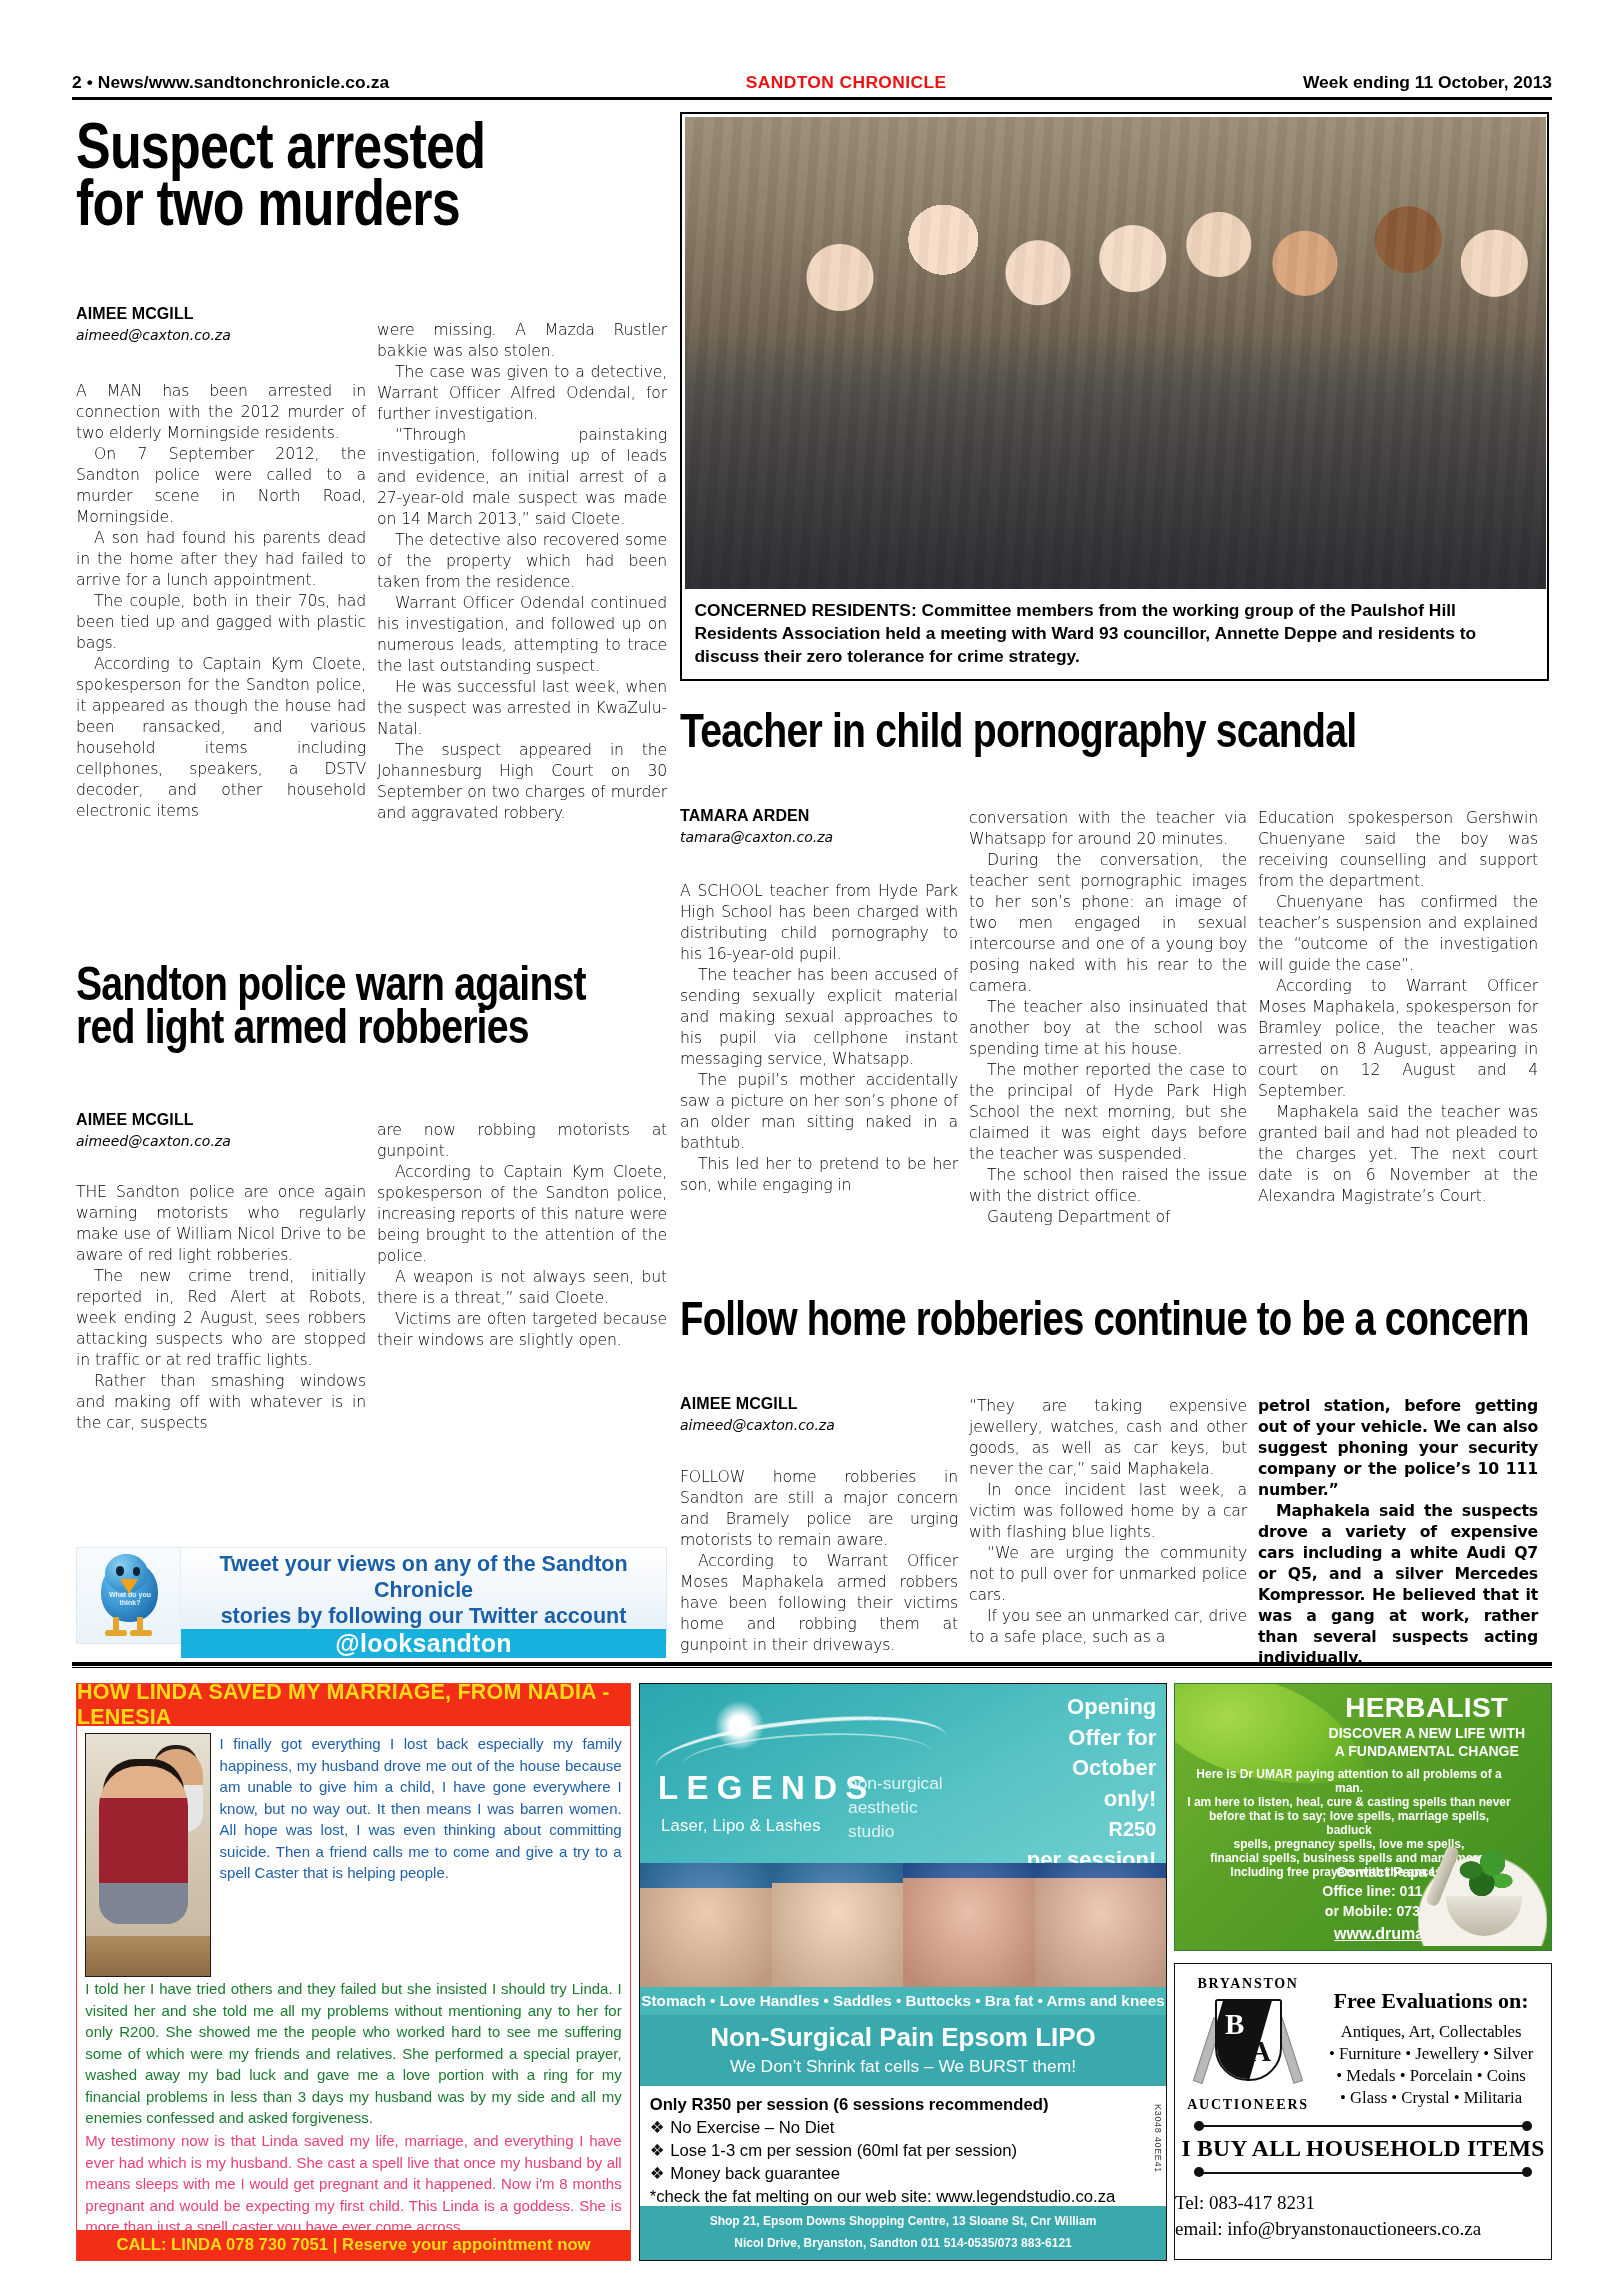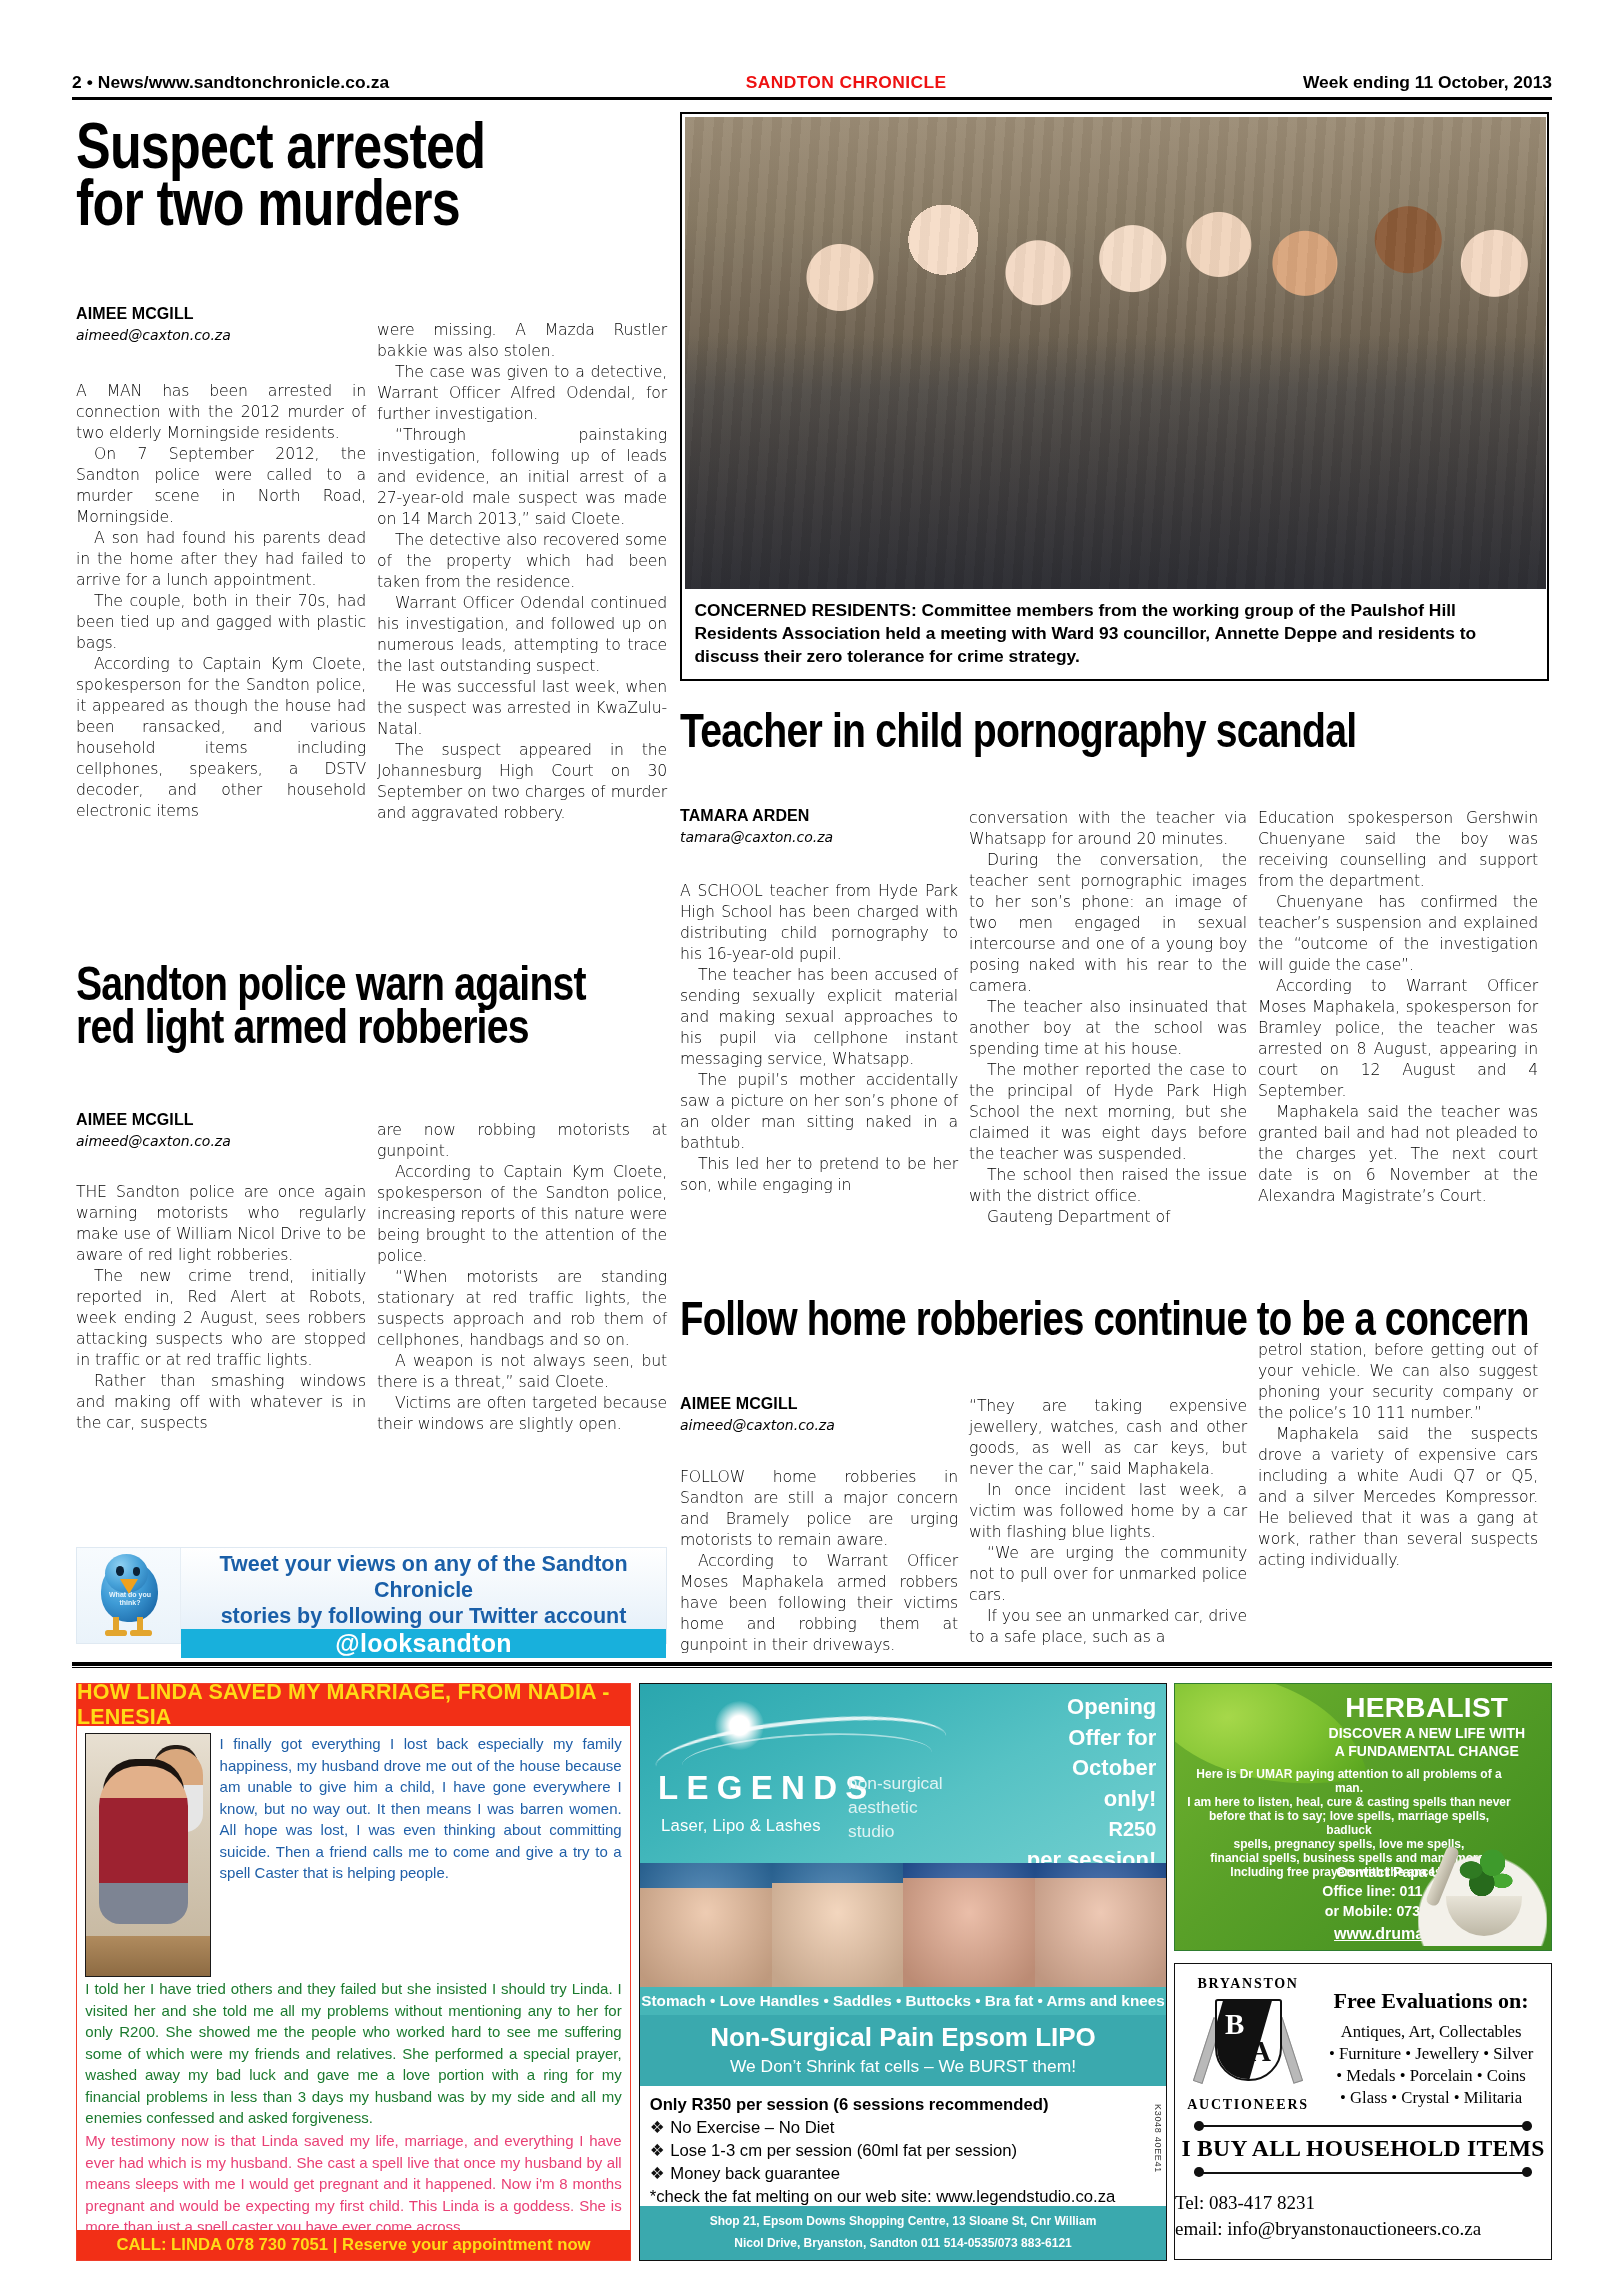--- a/index.html
+++ b/index.html
@@ -152,21 +152,21 @@
     height:36px; background:#18b0dc; color:#fff; display:flex; align-items:center; justify-content:center;
     font-family:"Liberation Sans Narrow","Liberation Sans", sans-serif;
     font-weight:700; font-size:25px; letter-spacing:0.3px;
   }
 
   
   #art4-headline { position:absolute; left:680px; top:1298px; width:1124px; font-size:48px; }
   #art4-byline   { position:absolute; left:680px; top:1395px; width:264px; }
   #art4-c1 { position:absolute; left:680px; top:1466px; width:278px; }
   #art4-c2 { position:absolute; left:969px; top:1395px; width:278px; }
-  #art4-c3 { position:absolute; left:1258px; top:1339px; width:280px; }
+  #art4-c3 { position:absolute; left:1258px; top:1395px; width:280px;font-weight:bold; }
 
   
   #rule-bottom { position:absolute; left:72px; top:1662px; width:1480px; height:3.5px; background:#000; }
   #rule-bottom2 { position:absolute; left:72px; top:1667px; width:1480px; height:0.7px; background:#000; }
 
   
   #ad-linda {
     position:absolute; left:76px; top:1683px; width:555px; height:578px;
     border:1.4px solid #ef3e2b; background:#fff;
   }
@@ -467,21 +467,20 @@
   <div class="byline-mail">aimeed@caxton.co.za</div>
 </div>
 <div id="art3-c1" class="col-text">
   <p class="first">THE Sandton police are once again warning motorists who regularly make use of William Nicol Drive to be aware of red light robberies.</p>
   <p>The new crime trend, initially reported in, Red Alert at Robots, week ending 2 August, sees robbers attacking suspects who are stopped in traffic or at red traffic lights.</p>
   <p>Rather than smashing windows and making off with whatever is in the car, suspects</p>
 </div>
 <div id="art3-c2" class="col-text">
   <p class="first">are now robbing motorists at gunpoint.</p>
   <p>According to Captain Kym Cloete, spokesperson of the Sandton police, increasing reports of this nature were being brought to the attention of the police.</p>
-  <p>“When motorists are standing stationary at red traffic lights, the suspects approach and rob them of cellphones, handbags and so on.</p>
   <p>A weapon is not always seen, but there is a threat,” said Cloete.</p>
   <p>Victims are often targeted because their windows are slightly open.</p>
 </div>
 
 <div id="twitter-box">
   <div id="twitter-bird">
     <div class="bird-body"></div>
     <div class="bird-head"></div>
     <div class="bird-beak"></div>
     <div class="bird-eye"></div>

